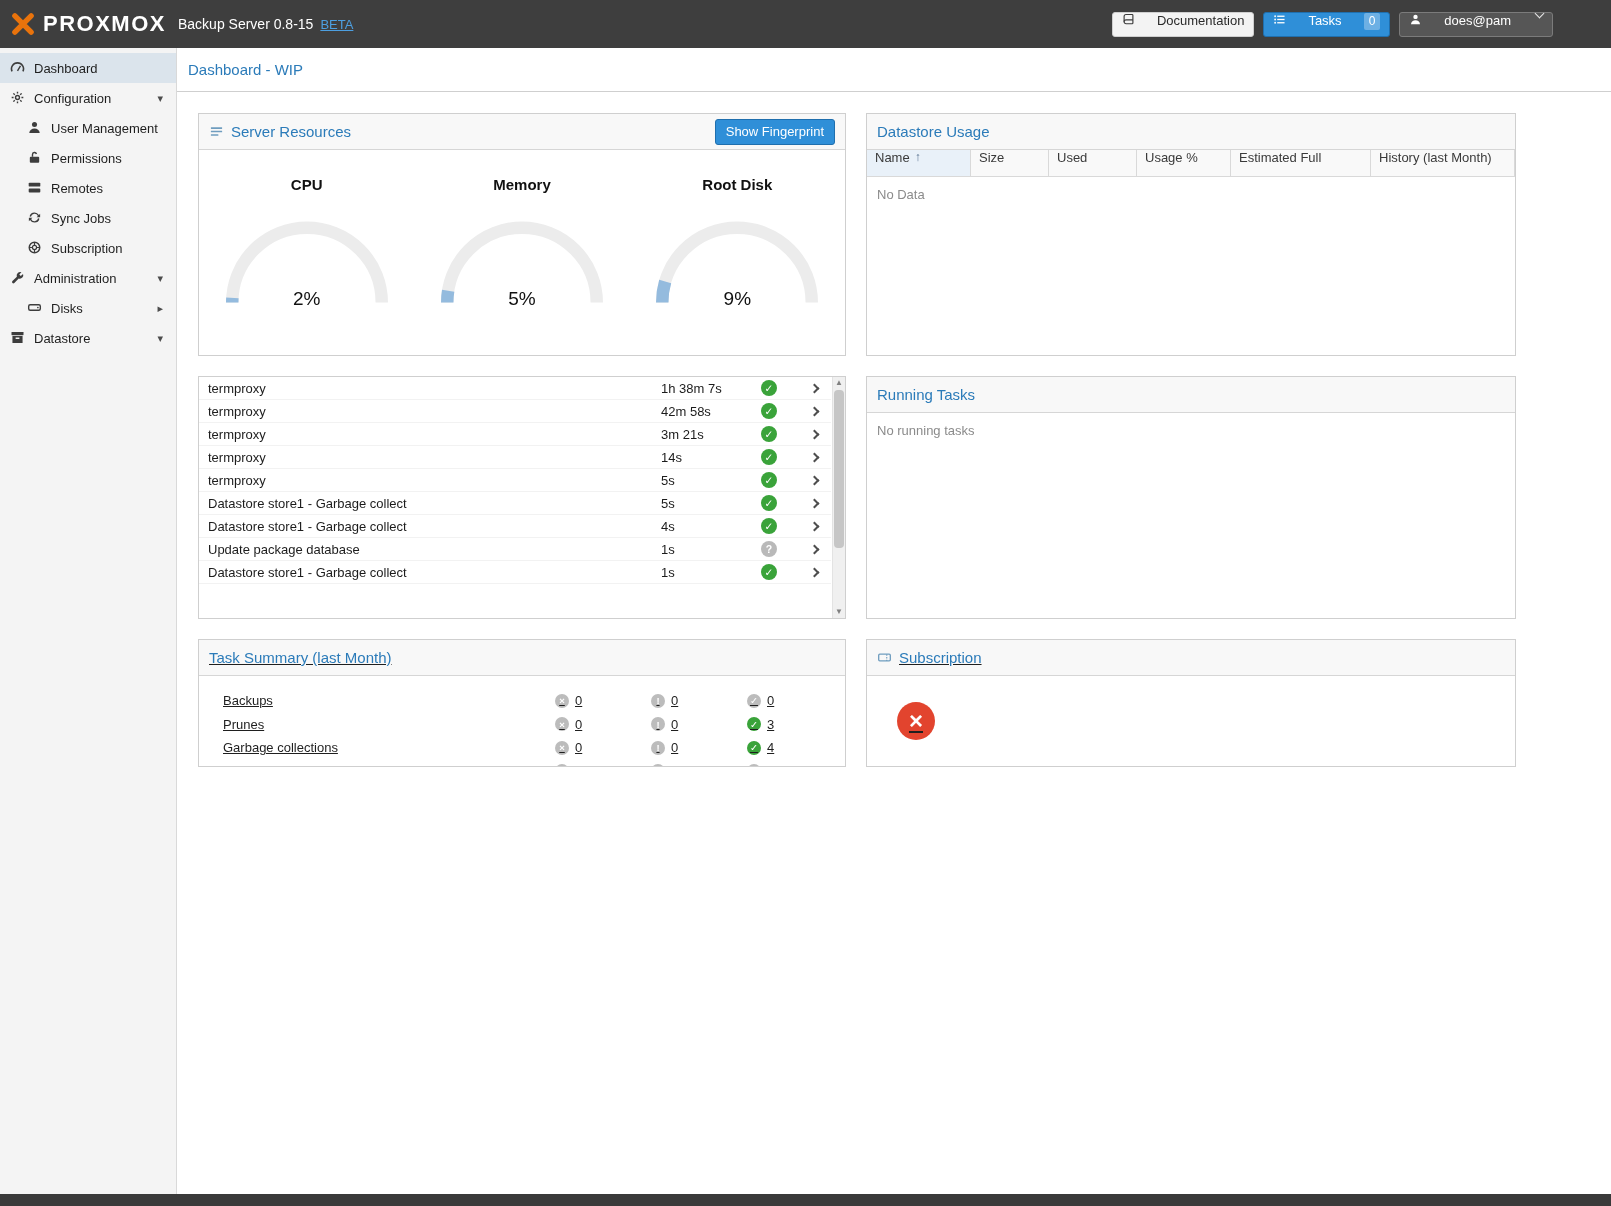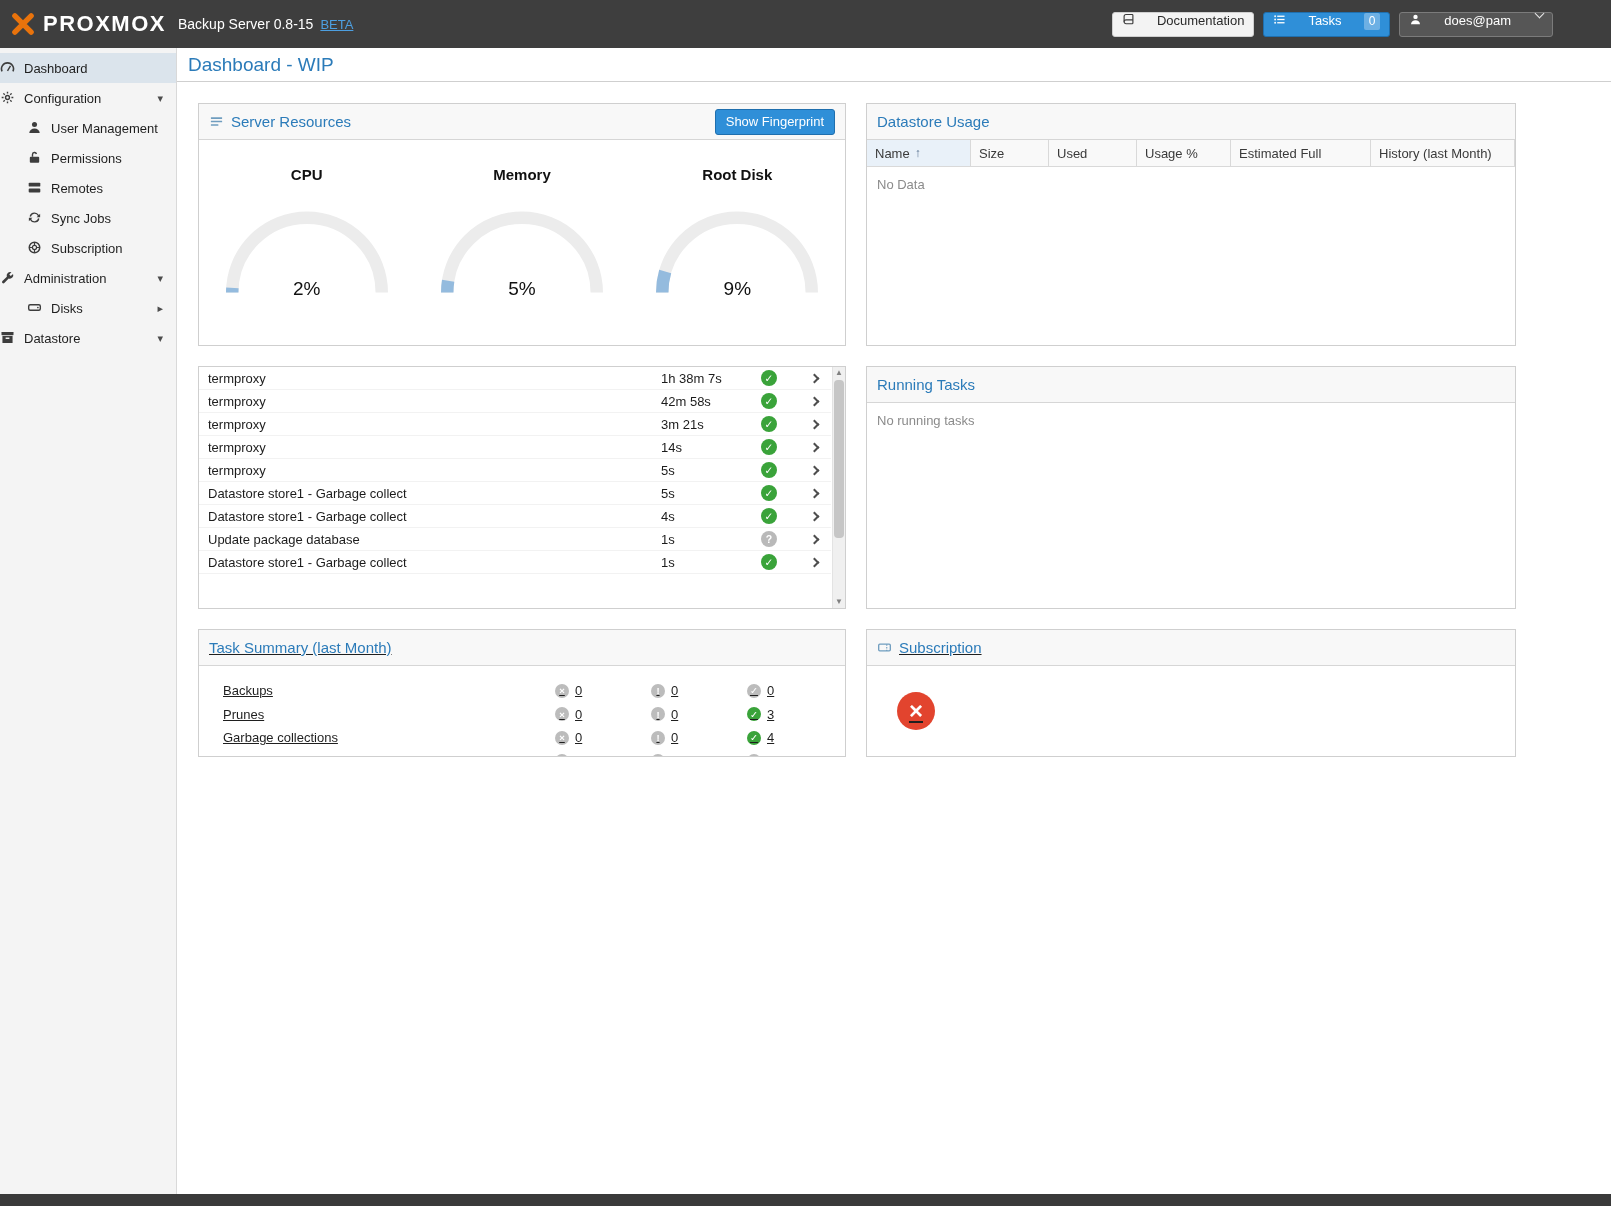--- a/index.html
+++ b/index.html
@@ -24,30 +24,30 @@
   .btn.dark{background:#565656;border-color:#7b7b7b;color:#fff;}
   .badge{background:rgba(255,255,255,.3);border-radius:2px;padding:0 5px;font-size:12px;line-height:17px;}
   .bicon{display:flex;}
   .bicon svg{width:13px;height:13px;display:block;}
   .dark-ic{color:#3a3a3a;} .white-ic{color:#fff;}
   .tb-caret{width:7px;height:7px;border-right:1.6px solid #e8e8e8;border-bottom:1.6px solid #e8e8e8;
             transform:rotate(45deg);margin:-3px 0 0 3px;}
   
   .shell{display:flex;height:1146px;}
   .sidebar{width:177px;background:#f4f4f4;border-right:1px solid #d9d9d9;padding-top:5px;flex:none;}
-  .side-item{height:30px;display:flex;align-items:center;position:relative;
+  .side-item{height:30px;display:flex;align-items:center;padding-left:10px;position:relative;
              font-size:13px;color:#1e1e1e;cursor:pointer;}
   .side-item.child{padding-left:27px;}
   .side-item.selected{background:#dbe4ec;}
   .sicon{width:16px;height:16px;margin-right:8px;color:#3d3d3d;flex:none;}
   .sicon svg{width:15px;height:15px;display:block;}
   .caret{position:absolute;right:13px;font-size:11px;color:#4c4c4c;}
   .main{flex:1;display:flex;flex-direction:column;background:#fff;min-width:0;}
-  .pageheader{height:34px;border-bottom:1px solid #cfcfcf;display:flex;align-items:center;
-              padding-left:11px;font-size:19px;color:var(--title-blue);flex:none;}
+  .pageheader{height:44px;border-bottom:1px solid #cfcfcf;display:flex;align-items:center;
+              padding-left:11px;font-size:15px;color:var(--title-blue);flex:none;}
   .content{padding:21px 0 0 21px;display:grid;grid-template-columns:648px 650px;gap:20px;align-content:start;}
   
   .panel{border:1px solid #cfcfcf;background:#fff;display:flex;flex-direction:column;}
   .h-lg{height:243px;} .h-sm{height:128px;text-decoration:underline;}
   .phead{height:36px;flex:none;background:#f8f8f8;border-bottom:1px solid #d6d6d6;display:flex;
          align-items:center;padding:0 10px;gap:7px;}
   .ptitle{font-size:15px;font-weight:400;color:var(--title-blue);margin:0;}
   .ptitle-ic{color:#6f9dbf;display:flex;}
   .ptitle-ic svg{width:15px;height:15px;display:block;}
   .fp-btn{margin-left:auto;background:var(--accent);color:#fff;border:1px solid #1f6fae;border-radius:3px;
@@ -58,21 +58,21 @@
   .gauge-cell{width:204px;text-align:center;}
   .gauge-label{font-size:15px;font-weight:bold;color:#111;}
   .gauge-wrap{position:relative;margin-top:22px;}
   .gauge-wrap svg{width:178px;height:93px;display:block;margin:0 auto;}
   .gtrack{fill:none;stroke:#ececec;stroke-width:14;}
   .gval{fill:none;stroke:var(--gauge-blue);stroke-width:14;}
   .gauge-pct{position:absolute;left:0;right:0;bottom:-2px;font-size:19px;color:#111;}
   
   .du-header{display:grid;grid-template-columns:104px 78px 88px 94px 140px 1fr;height:27px;
              border-bottom:1px solid #d9d9d9;background:#f9f9f9;}
-  .du-cell{display:flex;align-items:center;padding:0 8px;font-size:13px;color:#3a3a3a;
+  .du-cell{display:flex;padding:0 8px;font-size:13px;color:#3a3a3a;
            border-right:1px solid #d9d9d9;cursor:pointer;white-space:nowrap;overflow:hidden;}
   .du-cell.sorted{background:#e9f1f9;}
   .sort-arrow{margin-left:5px;color:#57718f;font-size:12px;}
   .du-empty,.rt-empty{padding:10px 10px;color:#8b8b8b;font-size:13px;}
   
   .lt-rows{margin-right:14px;}
   .lt-row{display:grid;grid-template-columns:1fr 100px 36px 34px;align-items:center;height:23px;
           padding-left:9px;border-bottom:1px solid #f2f2f2;font-size:13px;color:#1c1c1c;cursor:pointer;}
   .lt-task,.lt-dur{white-space:nowrap;overflow:hidden;text-overflow:ellipsis;}
   .sico{width:16px;height:16px;border-radius:50%;color:#fff;font-size:10.5px;font-weight:bold;

